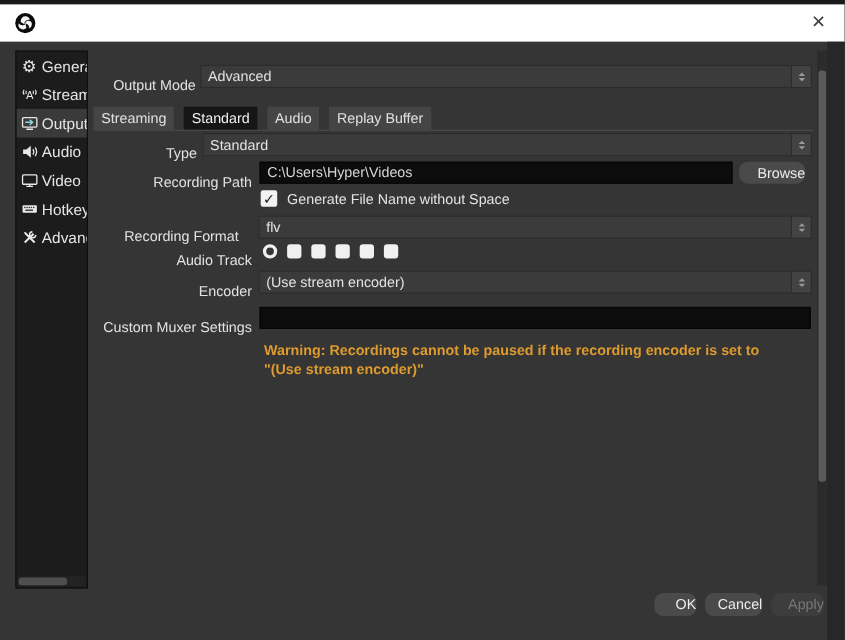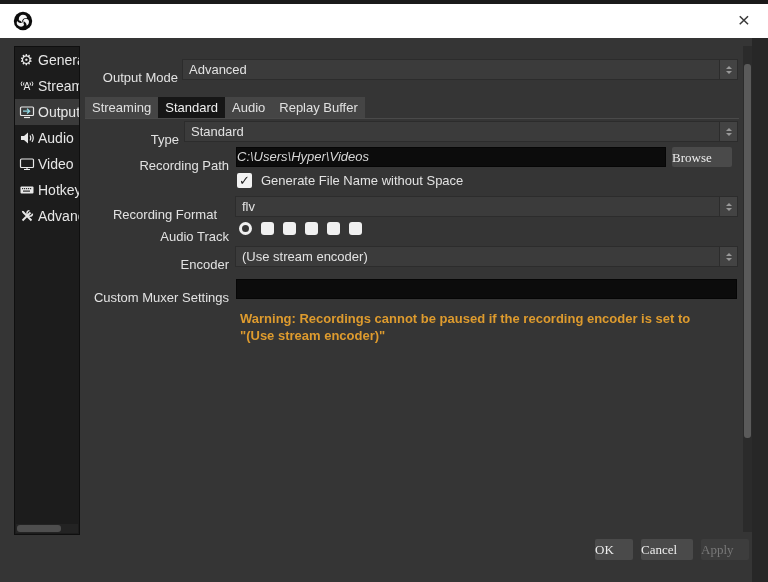--- a/index.html
+++ b/index.html
@@ -26,27 +26,27 @@
   
   .flabel{position:absolute;height:21px;line-height:21px;text-align:right;color:#e2e2e2;margin-top:8px;}
   .combo{position:absolute;height:21px;box-sizing:border-box;background:#3b3b3b;border:1px solid #2c2c2c;
          line-height:19px;padding-left:6px;color:#e2e2e2;overflow:hidden;white-space:nowrap;}
   .combo .spin{position:absolute;right:0;top:0;bottom:0;width:17px;background:#434343;border-left:1px solid #2c2c2c;
                display:flex;flex-direction:column;align-items:center;justify-content:center;gap:2px;}
   .combo .spin i{display:block;width:0;height:0;border-left:3px solid transparent;border-right:3px solid transparent;}
   .combo .spin .up{border-bottom:3px solid #999;}
   .combo .spin .dn{border-top:3px solid #999;}
   .tinput{position:absolute;height:20px;box-sizing:border-box;background:#0c0c0c;border:1px solid #060606;
-          line-height:18px;color:#d6d6d6;overflow:hidden;white-space:nowrap;font-style:italic;}
-  .tabs{position:absolute;left:85px;top:59px;height:21px;display:flex;gap:0;}
+          line-height:18px;padding-left:6px;color:#d6d6d6;overflow:hidden;white-space:nowrap;}
+  .tabs{position:absolute;left:85px;top:59px;height:21px;display:flex;gap:9px;}
   .tab{height:21px;line-height:21px;padding:0 7px;background:#454545;color:#e0e0e0;}
   .tab.selected{background:#161616;color:#f0f0f0;}
   .pane-line{position:absolute;left:85px;top:80px;width:654px;height:1px;background:#4a4a4a;}
-  .btn{position:absolute;height:21px;box-sizing:border-box;background:#4a4a4a;color:#ededed;text-align:left;
-       line-height:21px;border-radius:2px;font-family:Liberation Serif, serif;}
+  .btn{position:absolute;height:21px;box-sizing:border-box;background:#4a4a4a;color:#ededed;text-align:right;
+       line-height:21px;border-radius:8px;}
   .btn.disabled{background:#3d3d3d;color:#787878;}
   .browse{position:absolute;left:672px;top:109px;width:60px;height:20px;}
   .chkrow{position:absolute;left:237px;top:134px;display:flex;align-items:center;gap:9px;height:16px;}
   .chkbox{width:15px;height:15px;background:#f2f2f2;border-radius:2px;color:#222;font-size:13px;font-weight:bold;
           text-align:center;line-height:15px;}
   .tracks{position:absolute;left:239px;top:184px;display:flex;gap:9px;align-items:center;}
   .trk{width:13px;height:13px;box-sizing:border-box;}
   .trk.ring{border:3px solid #f0f0f0;border-radius:50%;background:transparent;}
   .trk.square{background:#f0f0f0;border-radius:3px;}
   .warning{position:absolute;left:240px;top:272px;width:492px;font-weight:bold;line-height:17px;

